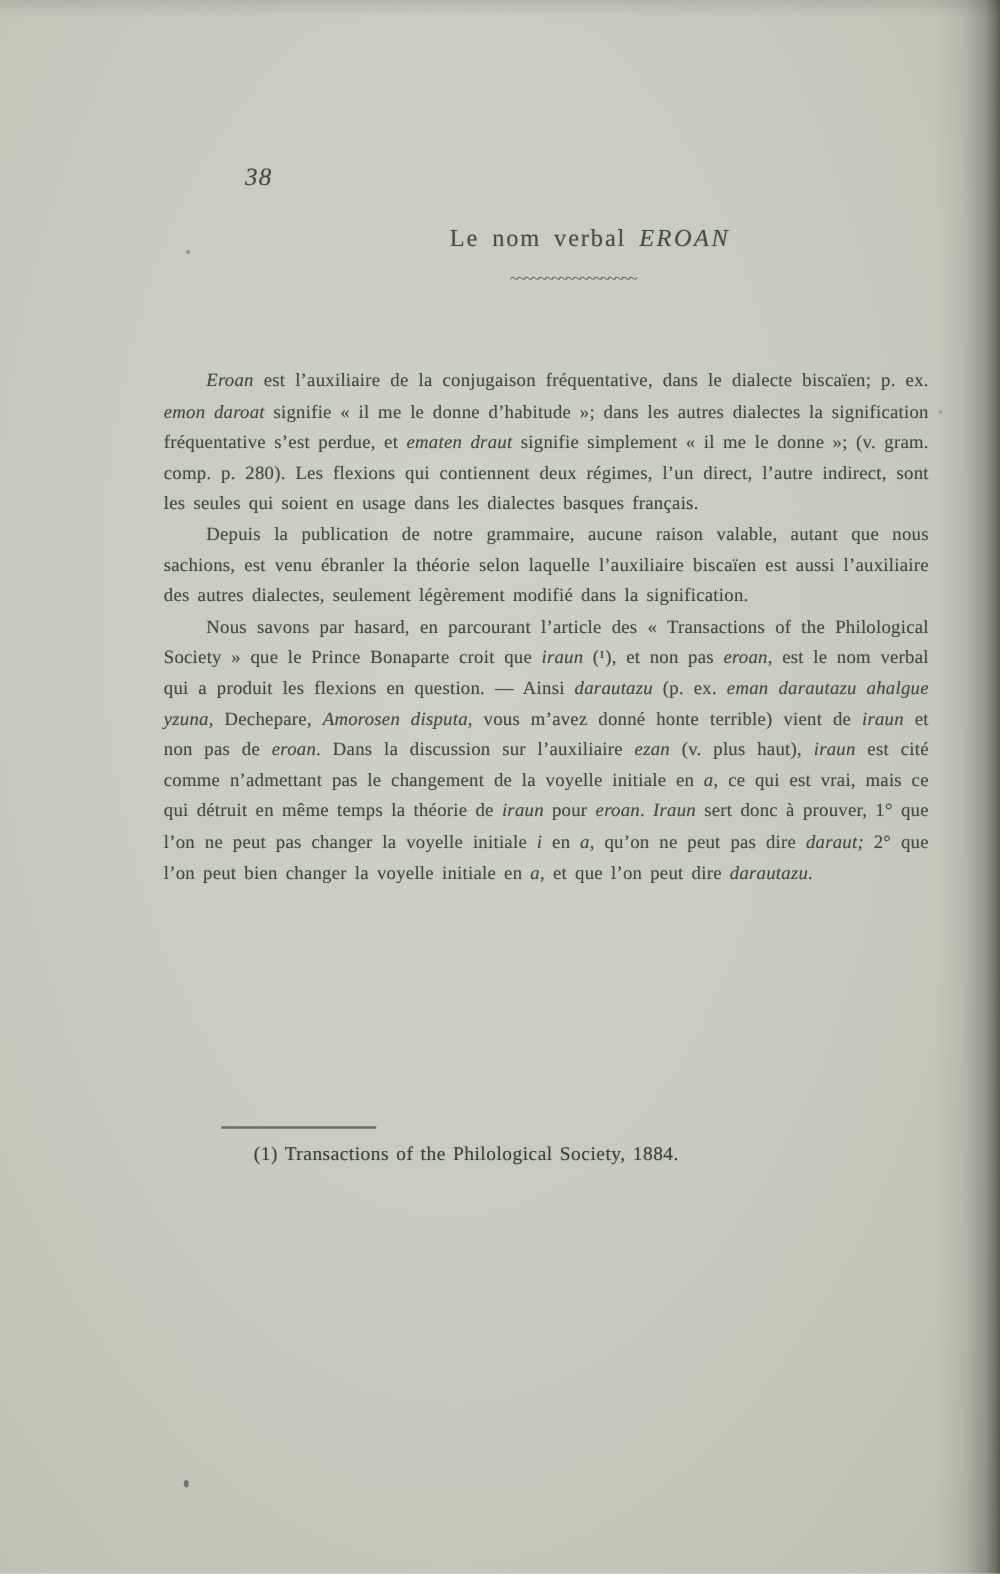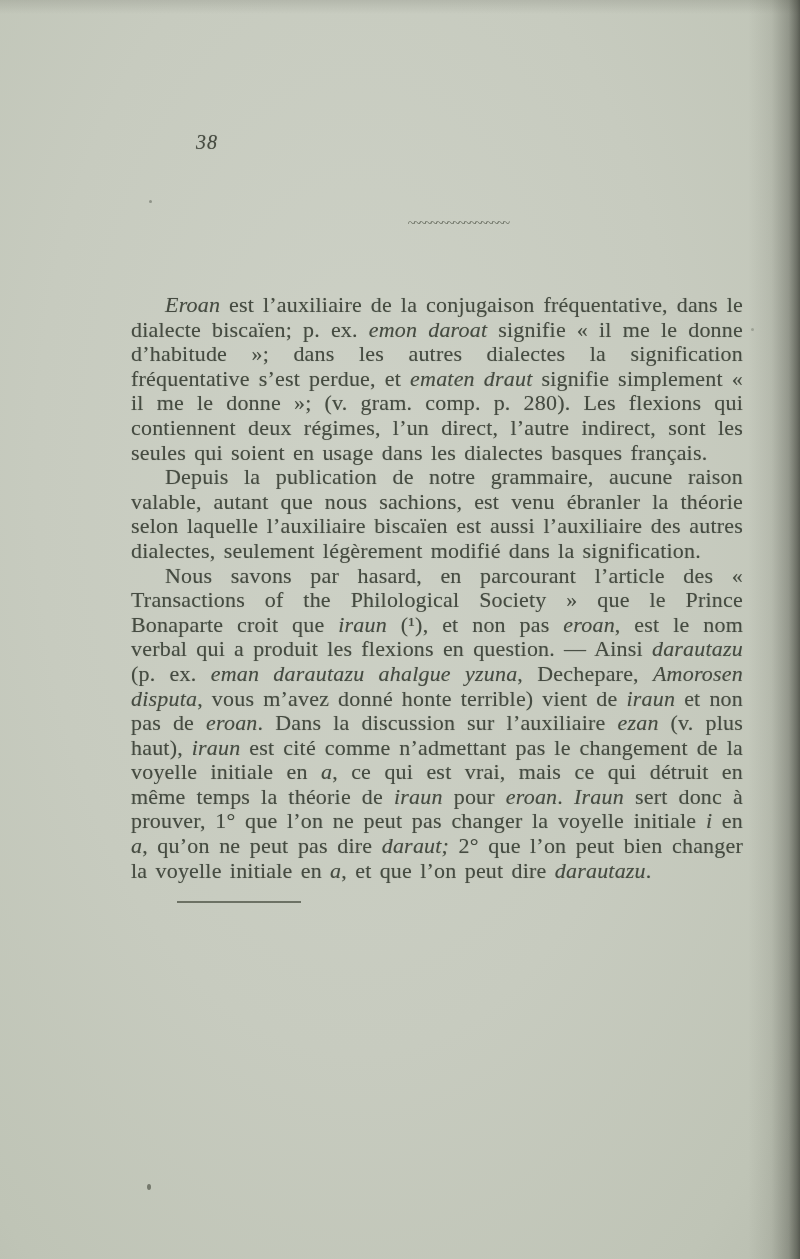--- a/index.html
+++ b/index.html
@@ -53,21 +53,21 @@
     color: #5c6154;
     opacity: 0.85;
     white-space: nowrap;
     overflow: hidden;
   }
   .body-text {
     position: absolute;
     left: 131px;
     top: 293px;
     width: 612px;
-    font-size: 22px;
+    font-size: 15px;
     line-height: 24.6px;
     color: #454b41;
     text-align: justify;
     word-spacing: 2.5px;
     letter-spacing: 0.2px;
     text-shadow: 0 0 1px rgba(70,75,64,0.38);
   }
   .body-text p {
     margin: 0;
     text-indent: 34px;
@@ -123,31 +123,33 @@
   .speck-2 { left: 149px; top: 200px;  width: 3px; height: 3px; opacity: 0.45; }
   .speck-3 { left: 751px; top: 328px;  width: 3px; height: 3px; opacity: 0.30; }
 </style>
 </head>
 <body>
 
 <div class="page">
 
   <div class="page-number">38</div>
 
+  <div class="title"><span>Le nom verbal </span><i>EROAN</i></div>
 
   <div class="ornament">~~~~~~~~~~~~~~~~~~</div>
 
   <div class="body-text">
     <p><i>Eroan</i><span> est l’auxiliaire de la conjugaison fréquentative, dans le dialecte biscaïen; p. ex. </span><i>emon daroat</i><span> signifie « il me le donne d’habitude »; dans les autres dialectes la signification fréquentative s’est perdue, et </span><i>ematen draut</i><span> signifie simplement « il me le donne »; (v. gram. comp. p. 280). Les flexions qui contiennent deux régimes, l’un direct, l’autre indirect, sont les seules qui soient en usage dans les dialectes basques français.</span></p>
     <p><span>Depuis la publication de notre grammaire, aucune raison valable, autant que nous sachions, est venu ébranler la théorie selon laquelle l’auxiliaire biscaïen est aussi l’auxiliaire des autres dialectes, seulement légèrement modifié dans la signification.</span></p>
     <p><span>Nous savons par hasard, en parcourant l’article des « Transactions of the Philological Society » que le Prince Bonaparte croit que </span><i>iraun</i><span> (¹), et non pas </span><i>eroan</i><span>, est le nom verbal qui a produit les flexions en question. — Ainsi </span><i>darautazu</i><span> (p. ex. </span><i>eman darautazu ahalgue yzuna</i><span>, Dechepare, </span><i>Amorosen disputa</i><span>, vous m’avez donné honte terrible) vient de </span><i>iraun</i><span> et non pas de </span><i>eroan</i><span>. Dans la discussion sur l’auxiliaire </span><i>ezan</i><span> (v. plus haut), </span><i>iraun</i><span> est cité comme n’admettant pas le changement de la voyelle initiale en </span><i>a</i><span>, ce qui est vrai, mais ce qui détruit en même temps la théorie de </span><i>iraun</i><span> pour </span><i>eroan</i><span>. </span><i>Iraun</i><span> sert donc à prouver, 1° que l’on ne peut pas changer la voyelle initiale </span><i>i</i><span> en </span><i>a</i><span>, qu’on ne peut pas dire </span><i>daraut;</i><span> 2° que l’on peut bien changer la voyelle initiale en </span><i>a</i><span>, et que l’on peut dire </span><i>darautazu</i><span>.</span></p>
   </div>
 
   <div class="footnote-rule"></div>
 
+  <div class="footnote">(1) Transactions of the Philological Society, 1884.</div>
 
   <div class="speck speck-1"></div>
   <div class="speck speck-2"></div>
   <div class="speck speck-3"></div>
 
   <div class="top-shade"></div>
   <div class="edge-shade"></div>
 
 </div>
 

